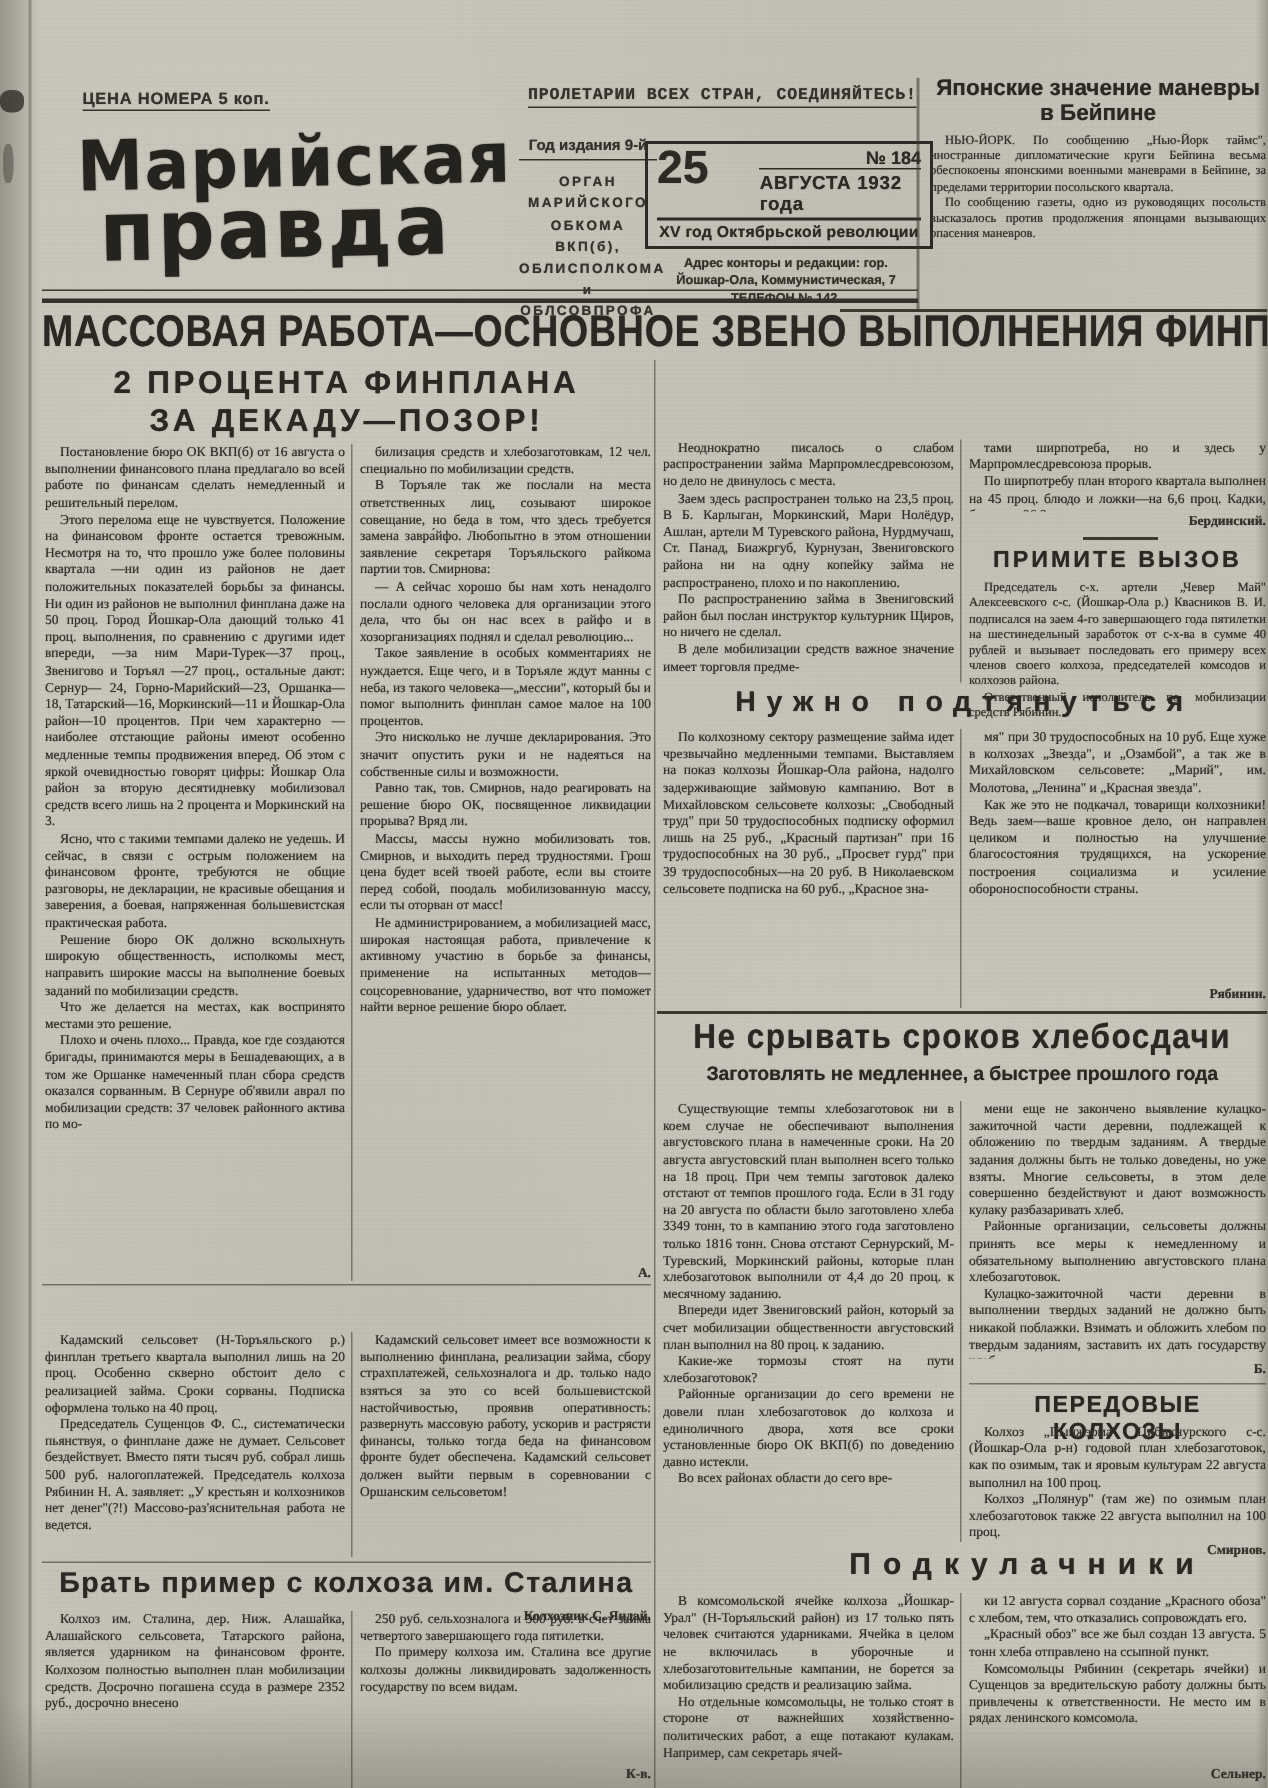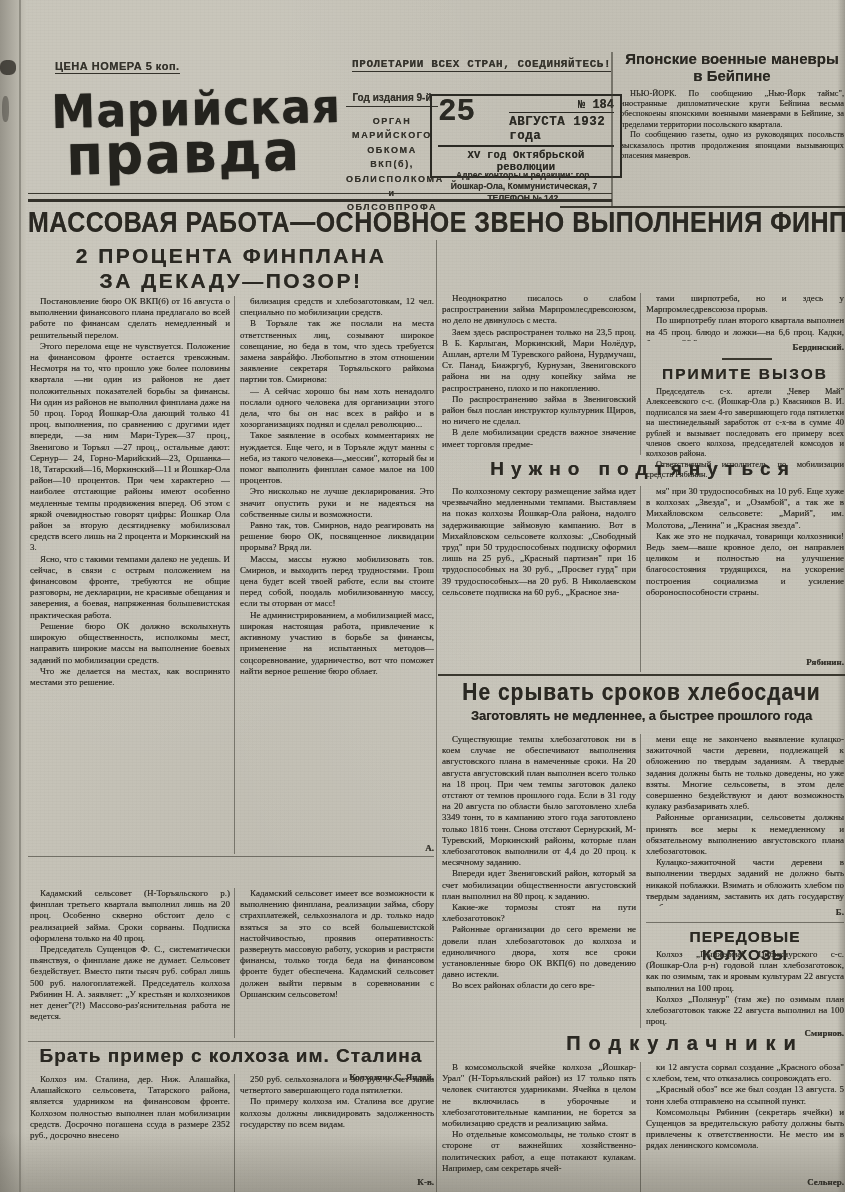--- a/index.html
+++ b/index.html
@@ -33,21 +33,21 @@
   .slogan{font-family:Liberation Mono, monospace;font-weight:bold;font-size:11px;letter-spacing:.6px;
     border-bottom:1px solid #34322b;padding-bottom:1px;}
   .logo{transform:rotate(-1.2deg);font-family:"DejaVu Sans",sans-serif;font-weight:bold;color:#24231e;
     text-shadow:0 0 1px rgba(36,35,30,.8);}
   .logo-l1{font-size:44px;line-height:.95;letter-spacing:1px;transform:scaleY(1.05);}
   .logo-l2{font-size:53px;line-height:.95;margin-left:14px;margin-top:-2px;letter-spacing:2px;transform:scaleY(1.05);}
   .organ{width:92px;text-align:center;font-family:"Liberation Sans",sans-serif;font-weight:bold;}
   .edition{font-size:10px;border-bottom:1px solid #34322b;padding-bottom:3px;margin-bottom:7px;}
   .organ .lines p{margin:0;font-size:9px;letter-spacing:1.6px;line-height:1.6;text-indent:0;text-align:center;}
   .datebox{border:2px solid #2b2a24;padding:2px 6px 3px 6px;width:176px;
-    font-family:Liberation Mono, monospace;font-weight:bold;color:#2b2a24;}
+    font-family:Liberation Sans, sans-serif;font-weight:bold;color:#2b2a24;}
   .db-row1{display:flex;align-items:flex-start;border-bottom:2px solid #2b2a24;padding-bottom:2px;}
   .db-day{font-size:31px;line-height:.9;margin-right:6px;}
   .db-right{flex:1;margin-left:28px;}
   .db-no{display:block;text-align:right;font-size:12px;border-bottom:1px solid #2b2a24;margin-bottom:2px;}
   .db-month{display:block;font-size:12.5px;letter-spacing:.5px;}
   .db-rev{font-size:10.5px;text-align:center;padding-top:2px;letter-spacing:.2px;}
   .address{width:196px;text-align:center;font-family:"Liberation Sans",sans-serif;font-weight:bold;
     font-size:8.5px;line-height:1.35;}
   .address p{margin:0;text-indent:0;text-align:center;}
   .banner{font-size:25px;letter-spacing:.5px;transform:scaleY(1.18);transform-origin:top center;white-space:nowrap;}
@@ -103,21 +103,21 @@
 
   <div class="abs address ink" style="left:426px;top:170px;">
       <p class="para">Адрес конторы и редакции: гор.</p>
       <p class="para">Йошкар-Ола, Коммунистическая, 7</p>
       <p class="para">ТЕЛЕФОН № 142.</p>
     </div>
 
   <div class="vrule" style="left:611px;top:52px;height:156px;width:2px;"></div>
   <div class="abs" style="left:620px;top:50px;width:224px;">
     <div class="hd ink japan-title">
-      <div>Японские военные маневры</div>
+      <div>Японские значение маневры</div>
       <div>в Бейпине</div>
     </div>
     <div class="col col-sm ink" style="position:relative;margin-top:4px;height:118px;">
         <p class="para">НЬЮ-ЙОРК. По сообщению „Нью-Йорк таймс", иностранные дипломатические круги Бейпина весьма обеспокоены японскими военными маневрами в Бейпине, за пределами территории посольского квартала.</p>
         <p class="para">По сообщению газеты, одно из руководящих посольств высказалось против продолжения японцами вызывающих опасения маневров.</p>
       </div>
   </div>
   <div class="hrule-2" style="left:560px;top:206px;width:285px;"></div>
 
   <div class="hrule-heavy" style="left:28px;top:193px;width:584px;"></div>
@@ -127,20 +127,21 @@
   <div class="abs hd ink" style="left:28px;top:243px;width:406px;font-size:21px;letter-spacing:2.5px;line-height:1.2;">
     <div>2 ПРОЦЕНТА ФИНПЛАНА</div>
     <div>ЗА ДЕКАДУ—ПОЗОР!</div>
   </div>
   <div class="abs col ink" style="left:30px;top:296px;width:200px;height:558px;">
       <p class="para">Постановление бюро ОК ВКП(б) от 16 августа о выполнении финансового плана предлагало во всей работе по финансам сделать немедленный и решительный перелом.</p>
       <p class="para">Этого перелома еще не чувствуется. Положение на финансовом фронте остается тревожным. Несмотря на то, что прошло уже более половины квартала —ни один из районов не дает положительных показателей борьбы за финансы. Ни один из районов не выполнил финплана даже на 50 проц. Город Йошкар-Ола дающий только 41 проц. выполнения, по сравнению с другими идет впереди, —за ним Мари-Турек—37 проц., Звенигово и Торъял —27 проц., остальные дают: Сернур— 24, Горно-Марийский—23, Оршанка— 18, Татарский—16, Моркинский—11 и Йошкар-Ола район—10 процентов. При чем характерно — наиболее отстающие районы имеют особенно медленные темпы продвижения вперед. Об этом с яркой очевидностью говорят цифры: Йошкар Ола район за вторую десятидневку мобилизовал средств всего лишь на 2 процента и Моркинский на 3.</p>
       <p class="para">Ясно, что с такими темпами далеко не уедешь. И сейчас, в связи с острым положением на финансовом фронте, требуются не общие разговоры, не декларации, не красивые обещания и заверения, а боевая, напряженная большевистская практическая работа.</p>
       <p class="para">Решение бюро ОК должно всколыхнуть широкую общественность, исполкомы мест, направить широкие массы на выполнение боевых заданий по мобилизации средств.</p>
       <p class="para">Что же делается на местах, как воспринято местами это решение.</p>
+      <p class="para">Плохо и очень плохо... Правда, кое где создаются бригады, принимаются меры в Бешадевающих, а в том же Оршанке намеченный план сбора средств оказался сорванным. В Сернуре об'явили аврал по мобилизации средств: 37 человек районного актива по мо-</p>
     </div>
   <div class="abs col ink" style="left:240px;top:296px;width:194px;height:545px;">
       <p class="para">билизация средств и хлебозаготовкам, 12 чел. специально по мобилизации средств.</p>
       <p class="para">В Торъяле так же послали на места ответственных лиц, созывают широкое совещание, но беда в том, что здесь требуется замена завра́йфо. Любопытно в этом отношении заявление секретаря Торъяльского райкома партии тов. Смирнова:</p>
       <p class="para">— А сейчас хорошо бы нам хоть ненадолго послали одного человека для организации этого дела, что бы он нас всех в райфо и в хозорганизациях поднял и сделал революцию...</p>
       <p class="para">Такое заявление в особых комментариях не нуждается. Еще чего, и в Торъяле ждут манны с неба, из такого человека—„мессии", который бы и помог выполнить финплан самое малое на 100 процентов.</p>
       <p class="para">Это нисколько не лучше декларирования. Это значит опустить руки и не надеяться на собственные силы и возможности.</p>
       <p class="para">Равно так, тов. Смирнов, надо реагировать на решение бюро ОК, посвященное ликвидации прорыва? Вряд ли.</p>
       <p class="para">Массы, массы нужно мобилизовать тов. Смирнов, и выходить перед трудностями. Грош цена будет всей твоей работе, если вы стоите перед собой, поодаль мобилизованную массу, если ты оторван от масс!</p>
       <p class="para">Не администрированием, а мобилизацией масс, широкая настоящая работа, привлечение к активному участию в борьбе за финансы, применение на испытанных методов—соцсоревнование, ударничество, вот что поможет найти верное решение бюро облает.</p>

